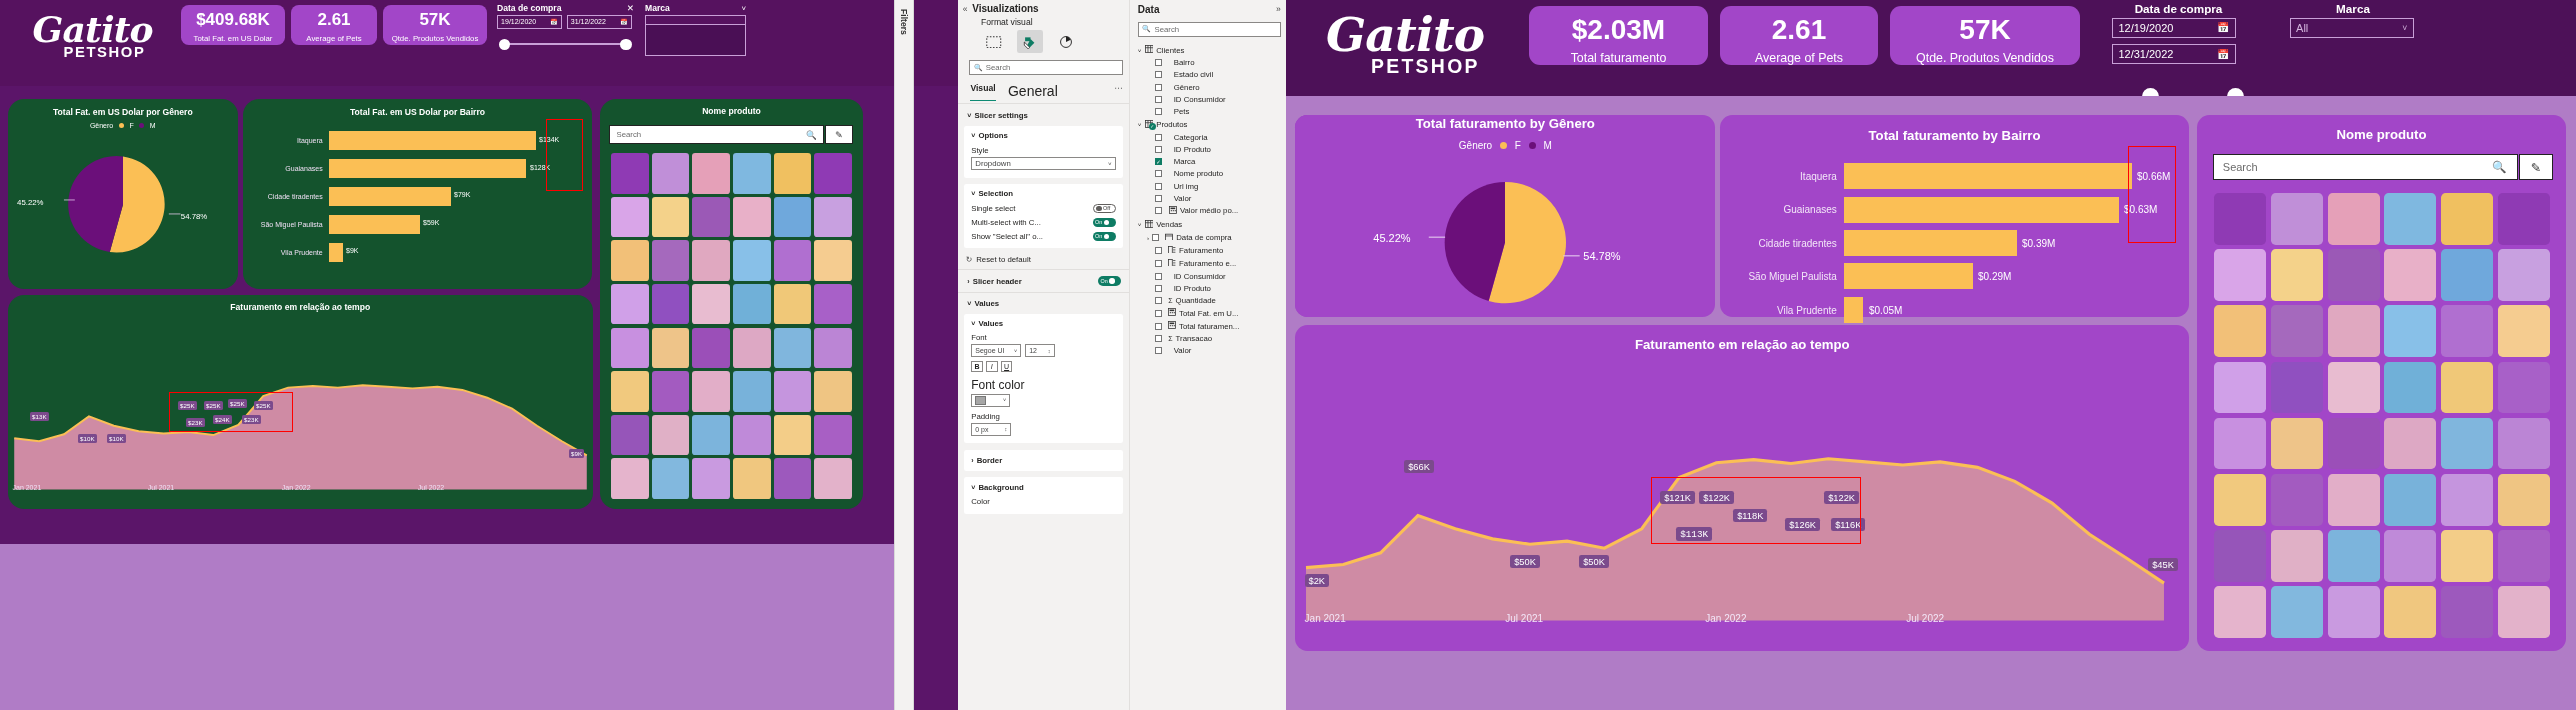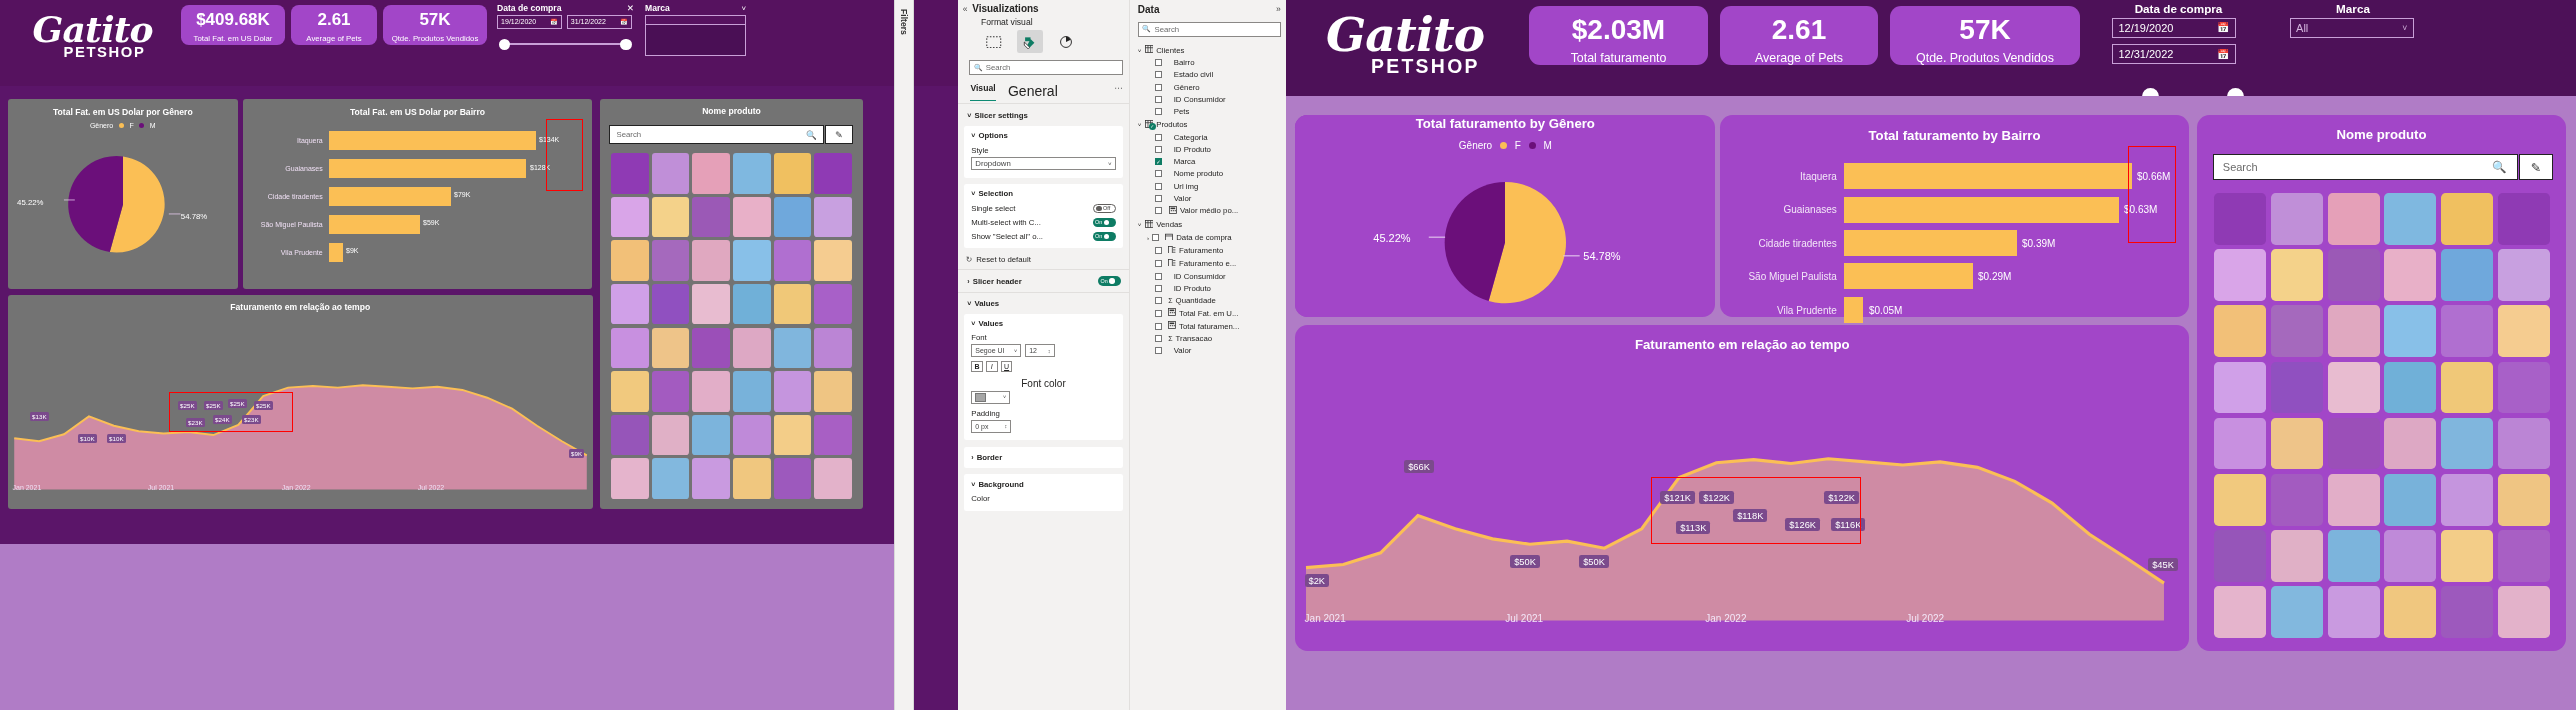--- a/index.html
+++ b/index.html
@@ -17,21 +17,21 @@
   .logo-l { position:absolute; left:29.5px; top:11px; width:124px; height:68px; }
   .logo-script { font-family:"DejaVu Serif", serif; font-style:italic; font-weight:bold; color:#fff; letter-spacing:-0.8px; }
 
   .kpi-l { position:absolute; background:#a246c8; border-radius:7.8px; color:#fff; text-align:center; }
   .kpi-l .v { font-weight:bold; }
   .kpi-l .t { font-weight:normal; }
 
   .slicer-date-l { position:absolute; color:#fff; }
   .slicer-box-l { border:0.8px solid #c9a0d8; color:#fff; background:transparent; display:flex; align-items:center; justify-content:space-between; padding:0 3.1px; }
 
-  .card-l { position:absolute; background:#737373; border-radius:3px; color:#fff; }
+  .card-l { position:absolute; background:#14532d; border-radius:16px; color:#fff; }
   .card-title-l { text-align:center; font-weight:bold; color:#fff; }
 
   .bar-l { background:#fbbf55; position:absolute; }
   .axis-l { position:absolute; color:#f0e0f5; text-align:right; }
   .dlabel-l { position:absolute; color:#fff; }
 
   .redbox { position:absolute; border:1.6px solid #ff0000; pointer-events:none; }
 
   
   .searchbox { position:absolute; background:#fff; border:0.8px solid #222; display:flex; align-items:center; }
@@ -405,21 +405,21 @@
         <div class="biu" style="font-weight:bold;font-size:7px;">
             <span>B</span>
           </div>
         <div class="biu" style="font-style:italic;font-size:7px;">
             <span>I</span>
           </div>
         <div class="biu" style="text-decoration:underline;font-size:7px;">
             <span>U</span>
           </div>
       </div>
-      <div class="fmt-lbl" style="font-size:10px;margin-top:5.4px;text-align:center;">Font color</div>
+      <div class="fmt-lbl" style="font-size:12px;margin-top:5.4px;">Font color</div>
       <div class="fmt-input" style="width:39px;height:12.4px;margin-top:2.3px;">
         <span style="width:11px;height:8.6px;background:#a6a6a6;border:0.8px solid #777;display:inline-block;"></span>
         <span style="font-size:5.4px;">˅</span>
       </div>
       <div class="fmt-lbl" style="font-size:7.8px;margin-top:5.4px;">Padding</div>
       <div class="fmt-input" style="width:40px;height:12.4px;margin-top:2.3px;font-size:7px;">
         <span>0 px</span>
         <span style="font-size:5.4px;">↕</span>
       </div>
     </div>
@@ -710,21 +710,21 @@
       <div class="card-title-r" style="padding-top:12.4px;">Faturamento em relação ao tempo</div>
       <svg width="894" height="272" style="position:absolute;left:0;top:39px;" viewBox="0 0 1150 350">
         <path d="M14 262 L62 258 L110 243 L158 195 L206 212 L254 225 L302 232 L350 228 L398 237 L446 212 L494 146 L542 127 L590 123 L638 128 L686 122 L734 126 L782 130 L830 126 L878 133 L926 151 L974 179 L1022 219 L1070 250 L1118 282 L1118 330 L14 330 Z" fill="#cf8ba4"></path>
         <path d="M14 262 L62 258 L110 243 L158 195 L206 212 L254 225 L302 232 L350 228 L398 237 L446 212 L494 146 L542 127 L590 123 L638 128 L686 122 L734 126 L782 130 L830 126 L878 133 L926 151 L974 179 L1022 219 L1070 250 L1118 282" fill="none" stroke="#fbbf55" stroke-width="4"></path>
       </svg>
       <div class="tlabel" style="left:9.3px; top:249px;">$2K</div>
       <div class="tlabel" style="left:109px; top:135px;">$66K</div>
       <div class="tlabel" style="left:215px; top:230px;">$50K</div>
       <div class="tlabel" style="left:284px; top:230px;">$50K</div>
       <div class="tlabel" style="left:365px; top:166px;">$121K</div>
-      <div class="tlabel" style="left:381px; top:196px;">$113K</div>
+      <div class="tlabel" style="left:381px; top:202px;font-family:Liberation Mono, monospace;">$113K</div>
       <div class="tlabel" style="left:404px; top:166px;">$122K</div>
       <div class="tlabel" style="left:438px; top:184px;">$118K</div>
       <div class="tlabel" style="left:490px; top:193px;">$126K</div>
       <div class="tlabel" style="left:529px; top:166px;">$122K</div>
       <div class="tlabel" style="left:536px; top:193px;">$116K</div>
       <div class="tlabel" style="left:853px; top:233px;">$45K</div>
 
       <div class="redbox" style="left:356px; top:152px; width:210px; height:67px;"></div>
 
       <div style="position:absolute;left:9.3px;top:288px;font-size:10px;color:#f3e6f8;">Jan 2021</div>

